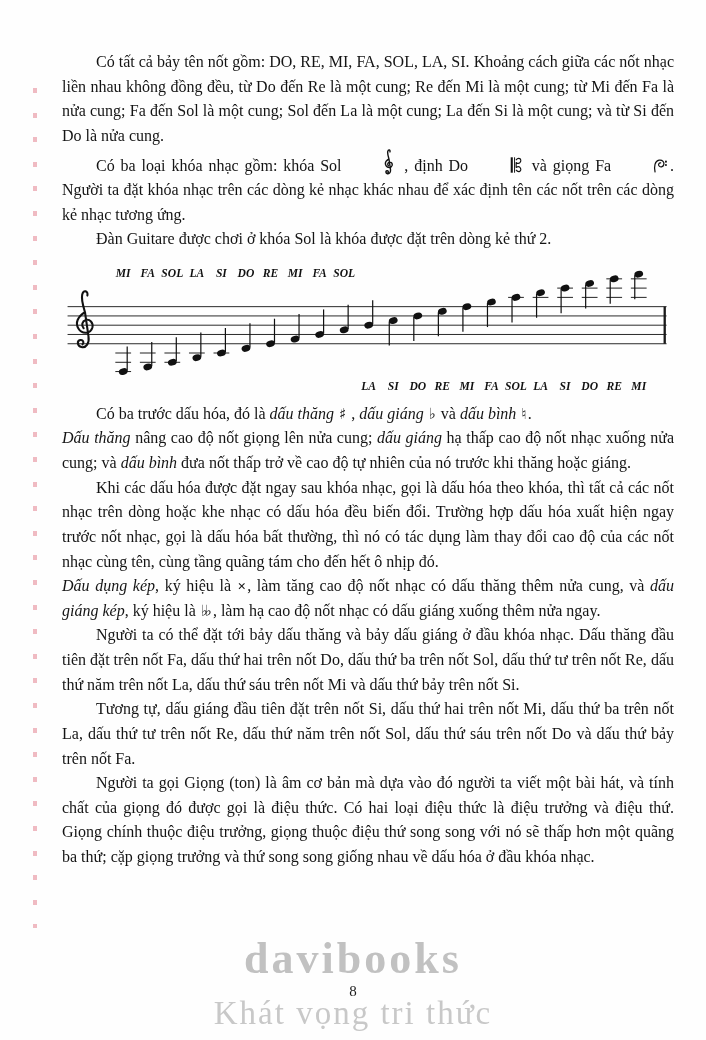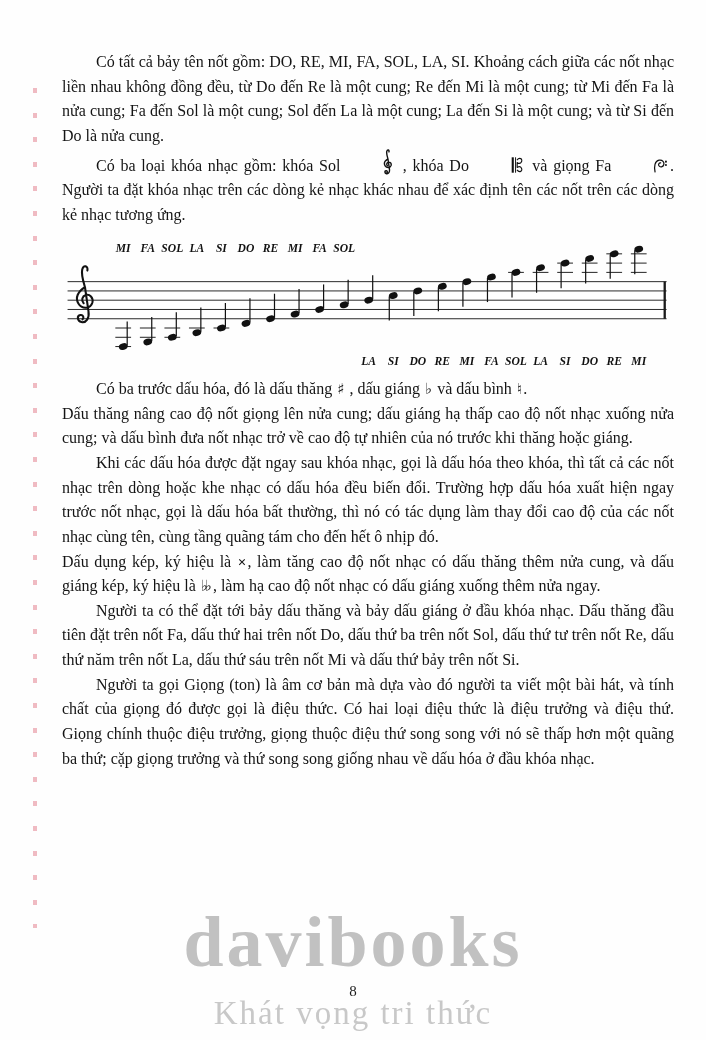--- a/index.html
+++ b/index.html
@@ -15,36 +15,36 @@
   .content{
     position:absolute;
     left:62px;right:32px;top:50px;
     font-size:16px;
     line-height:1.54;
     text-align:justify;
     z-index:2;
   }
   p.para{margin:0;text-indent:34px;}
   p.para.noindent{text-indent:0;}
-  .it{}
+  .it{font-style:italic;}
   .msym{font-family:"DejaVu Sans",sans-serif;font-size:15px;padding:0 1px;}
   .msym.double_sharp{font-weight:bold;font-family:"Liberation Serif",serif;}
   .msym.double_flat{letter-spacing:-3px;padding-right:4px;}
   .clef-icon{display:inline-block;vertical-align:-6px;line-height:0;padding:0 2px;}
   .clef-icon.small{vertical-align:-3px;}
   .figure{margin:12px 0 8px 0;font-style:italic;}
   .figure svg{display:block;width:100%;height:auto;}
   .left-marks{
     position:absolute;left:33px;top:88px;width:4px;height:840px;z-index:1;
     background:repeating-linear-gradient(to bottom,rgba(225,120,135,.5) 0 5px,transparent 5px 24.6px);
   }
   .wm-brand{
     position:absolute;left:0;right:0;bottom:56px;
     text-align:center;z-index:3;
-    font-size:72px;font-weight:bold;letter-spacing:3px;
+    font-size:44px;font-weight:bold;letter-spacing:3px;
     color:rgba(128,128,128,0.48);
     pointer-events:none;
   }
   .wm-slogan{
     position:absolute;left:0;right:0;bottom:8px;
     text-align:center;z-index:3;
     font-size:33px;letter-spacing:2px;
     color:rgba(135,135,135,0.45);
     pointer-events:none;
     margin-top:32px;
@@ -62,33 +62,34 @@
 
   <div class="left-marks"></div>
 
   <div class="content">
     <div>
         <p class="para"><span>Có tất cả bảy tên nốt gồm: DO, RE, MI, FA, SOL, LA, SI. Khoảng cách giữa các nốt nhạc liền nhau không đồng đều, từ Do đến Re là một cung; Re đến Mi là một cung; từ Mi đến Fa là nửa cung; Fa đến Sol là một cung; Sol đến La là một cung; La đến Si là một cung; và từ Si đến Do là nửa cung.</span></p>
         <p class="para"><span>Có ba loại khóa nhạc gồm: khóa Sol </span><span class="clef-icon">
   <svg width="13" height="28" viewBox="0 0 24 60" aria-hidden="true">
     <path d="M13,6 C14,1.5 9.5,0.5 8.3,5 C7.2,9.5 9,15 10.8,21 L14,43 C15,49.5 12,54 7.6,53 C3.6,52 3.2,47.2 6.6,46.6 C9.2,46.2 10.2,48.8 8.6,50.6 M10.8,21 C4.4,25 1.6,30.8 4.8,36 C8,41.4 16,41.2 17.6,35.2 C18.7,30.6 15,27.2 11.6,28.3 C8.2,29.4 7.2,33.4 9.6,35.8" fill="none" stroke="#111" stroke-width="3" stroke-linecap="round"></path>
   </svg>
-</span><span> , khóa Do </span><span class="clef-icon small">
+</span><span> , định Do </span><span class="clef-icon small">
   <svg width="14" height="18" viewBox="0 0 20 24" aria-hidden="true">
     <rect x="1" y="1" width="3" height="22" fill="#111"></rect>
     <line x1="6.5" y1="1" x2="6.5" y2="23" stroke="#111" stroke-width="1.4"></line>
     <path d="M8.5,5 C12,0.5 17,3 15,7.5 C13.6,10.5 10,10.3 8.8,8 L8.8,16 C10,13.7 13.6,13.5 15,16.5 C17,21 12,23.5 8.5,19" fill="none" stroke="#111" stroke-width="1.6"></path>
   </svg>
 </span><span> và giọng Fa </span><span class="clef-icon small">
   <svg width="15" height="16" viewBox="0 0 20 22" aria-hidden="true">
     <path d="M2.5,19 C1,12 2,4 8,3 C13,2.2 15.5,6 14.5,9.3 C13.5,12.5 9.5,13.3 7.8,10.7 C6.6,8.8 8,6.3 10.2,6.8" fill="none" stroke="#111" stroke-width="1.7" stroke-linecap="round"></path>
     <circle cx="17.5" cy="5" r="1.4" fill="#111"></circle>
     <circle cx="17.5" cy="9.5" r="1.4" fill="#111"></circle>
   </svg>
 </span><span>. Người ta đặt khóa nhạc trên các dòng kẻ nhạc khác nhau để xác định tên các nốt trên các dòng kẻ nhạc tương ứng.</span></p>
+        <p class="para"><span>Đàn Guitare được chơi ở khóa Sol là khóa được đặt trên dòng kẻ thứ 2.</span></p>
       </div>
 
     <div class="figure">
       <svg xmlns="http://www.w3.org/2000/svg" viewBox="0 0 660 140">
           <line x1="6" y1="46" x2="652" y2="46" stroke="#1a1a1a" stroke-width="1"></line>
           <line x1="6" y1="56" x2="652" y2="56" stroke="#1a1a1a" stroke-width="1"></line>
           <line x1="6" y1="66" x2="652" y2="66" stroke="#1a1a1a" stroke-width="1"></line>
           <line x1="6" y1="76" x2="652" y2="76" stroke="#1a1a1a" stroke-width="1"></line>
           <line x1="6" y1="86" x2="652" y2="86" stroke="#1a1a1a" stroke-width="1"></line>
           <line x1="650" y1="46" x2="650" y2="86" stroke="#1a1a1a" stroke-width="2.5"></line>
@@ -178,24 +179,25 @@
           <text x="516.0952380952381" y="136" text-anchor="middle" font-size="12.5" font-weight="bold" font-family="&quot;Liberation Serif&quot;,serif" fill="#111">LA</text>
           <text x="542.5714285714286" y="136" text-anchor="middle" font-size="12.5" font-weight="bold" font-family="&quot;Liberation Serif&quot;,serif" fill="#111">SI</text>
           <text x="569.047619047619" y="136" text-anchor="middle" font-size="12.5" font-weight="bold" font-family="&quot;Liberation Serif&quot;,serif" fill="#111">DO</text>
           <text x="595.5238095238095" y="136" text-anchor="middle" font-size="12.5" font-weight="bold" font-family="&quot;Liberation Serif&quot;,serif" fill="#111">RE</text>
           <text x="622" y="136" text-anchor="middle" font-size="12.5" font-weight="bold" font-family="&quot;Liberation Serif&quot;,serif" fill="#111">MI</text>
         </svg>
     </div>
 
     <div>
         <p class="para"><span>Có ba trước dấu hóa, đó là </span><span class="it">dấu thăng</span><span> </span><span class="msym sharp">♯</span><span> , </span><span class="it">dấu giáng</span><span> </span><span class="msym flat">♭</span><span> và </span><span class="it">dấu bình</span><span> </span><span class="msym natural">♮</span><span>.</span></p>
-        <p class="para noindent"><span class="it">Dấu thăng</span><span> nâng cao độ nốt giọng lên nửa cung; </span><span class="it">dấu giáng</span><span> hạ thấp cao độ nốt nhạc xuống nửa cung; và </span><span class="it">dấu bình</span><span> đưa nốt nhạc trở về cao độ tự nhiên của nó trước khi thăng hoặc giáng.</span></p>
+        <p class="para noindent"><span class="it">Dấu thăng</span><span> nâng cao độ nốt giọng lên nửa cung; </span><span class="it">dấu giáng</span><span> hạ thấp cao độ nốt nhạc xuống nửa cung; và </span><span class="it">dấu bình</span><span> đưa nốt thấp trở về cao độ tự nhiên của nó trước khi thăng hoặc giáng.</span></p>
         <p class="para"><span>Khi các dấu hóa được đặt ngay sau khóa nhạc, gọi là dấu hóa theo khóa, thì tất cả các nốt nhạc trên dòng hoặc khe nhạc có dấu hóa đều biến đổi. Trường hợp dấu hóa xuất hiện ngay trước nốt nhạc, gọi là dấu hóa bất thường, thì nó có tác dụng làm thay đổi cao độ của các nốt nhạc cùng tên, cùng tầng quãng tám cho đến hết ô nhịp đó.</span></p>
         <p class="para noindent"><span class="it">Dấu dụng kép</span><span>, ký hiệu là </span><span class="msym double_sharp">×</span><span>, làm tăng cao độ nốt nhạc có dấu thăng thêm nửa cung, và </span><span class="it">dấu giáng kép</span><span>, ký hiệu là </span><span class="msym double_flat">♭♭</span><span>, làm hạ cao độ nốt nhạc có dấu giáng xuống thêm nửa ngay.</span></p>
         <p class="para"><span>Người ta có thể đặt tới bảy dấu thăng và bảy dấu giáng ở đầu khóa nhạc. Dấu thăng đầu tiên đặt trên nốt Fa, dấu thứ hai trên nốt Do, dấu thứ ba trên nốt Sol, dấu thứ tư trên nốt Re, dấu thứ năm trên nốt La, dấu thứ sáu trên nốt Mi và dấu thứ bảy trên nốt Si.</span></p>
+        <p class="para"><span>Tương tự, dấu giáng đầu tiên đặt trên nốt Si, dấu thứ hai trên nốt Mi, dấu thứ ba trên nốt La, dấu thứ tư trên nốt Re, dấu thứ năm trên nốt Sol, dấu thứ sáu trên nốt Do và dấu thứ bảy trên nốt Fa.</span></p>
         <p class="para"><span>Người ta gọi Giọng (ton) là âm cơ bản mà dựa vào đó người ta viết một bài hát, và tính chất của giọng đó được gọi là điệu thức. Có hai loại điệu thức là điệu trưởng và điệu thứ. Giọng chính thuộc điệu trưởng, giọng thuộc điệu thứ song song với nó sẽ thấp hơn một quãng ba thứ; cặp giọng trưởng và thứ song song giống nhau về dấu hóa ở đầu khóa nhạc.</span></p>
       </div>
   </div>
 
   <div class="wm-brand">davibooks</div>
   <div class="page-number">8</div>
   <div class="wm-slogan">Khát vọng tri thức</div>
 </div>
 
 </body></html>

